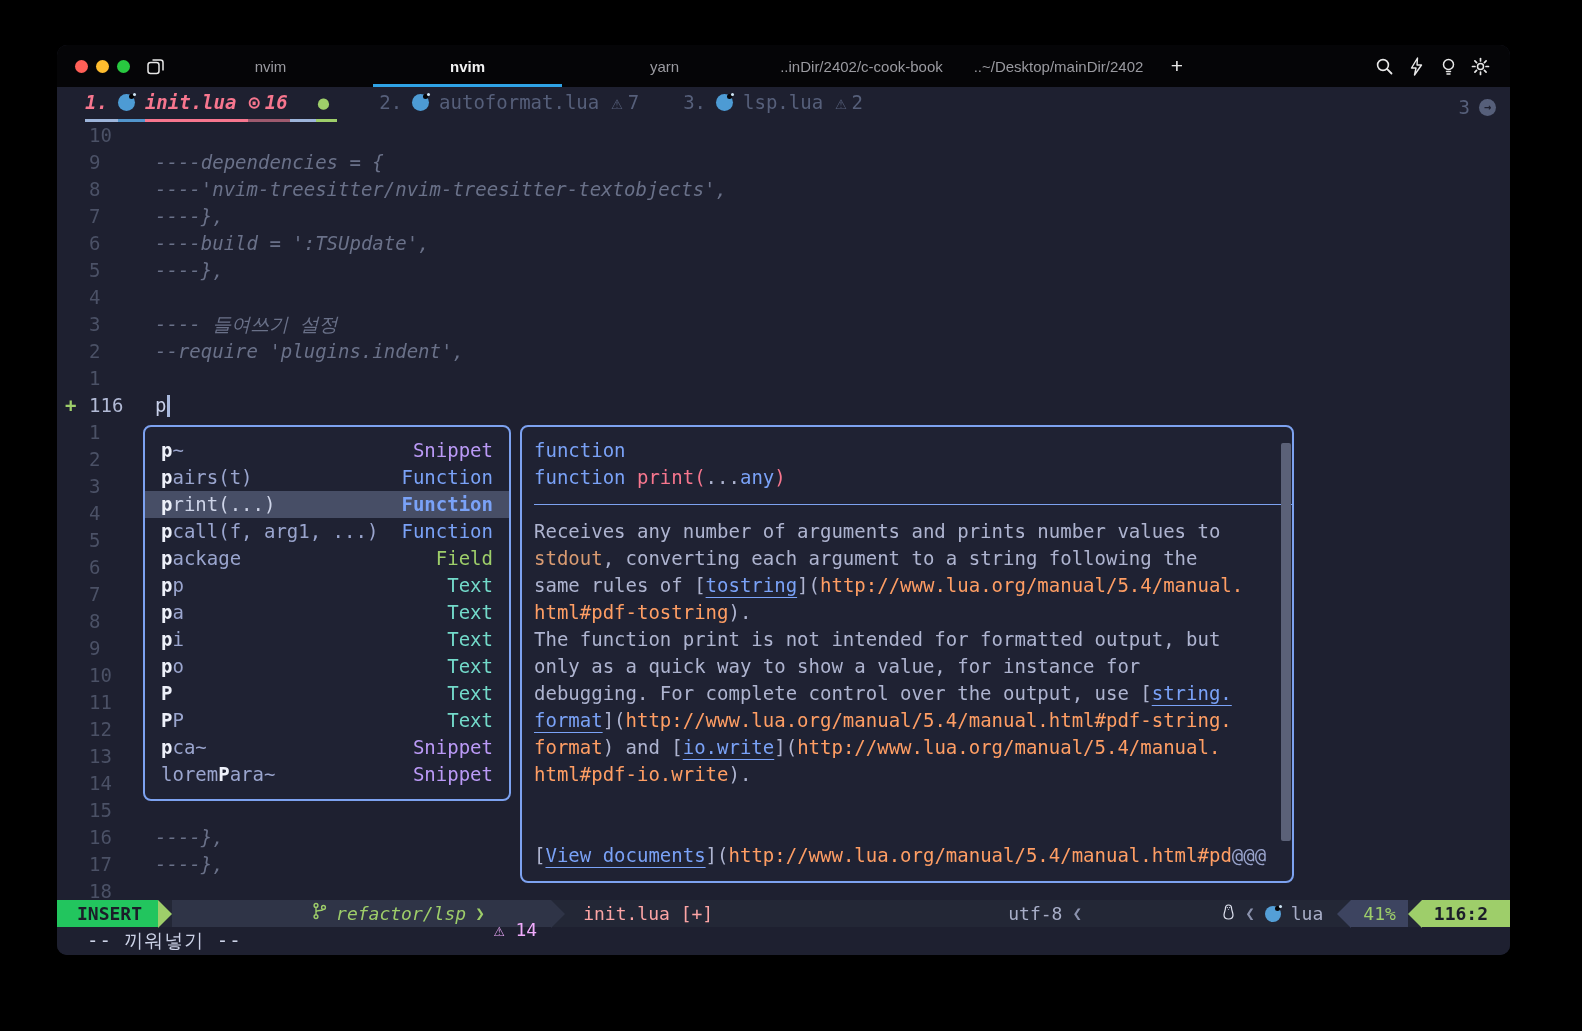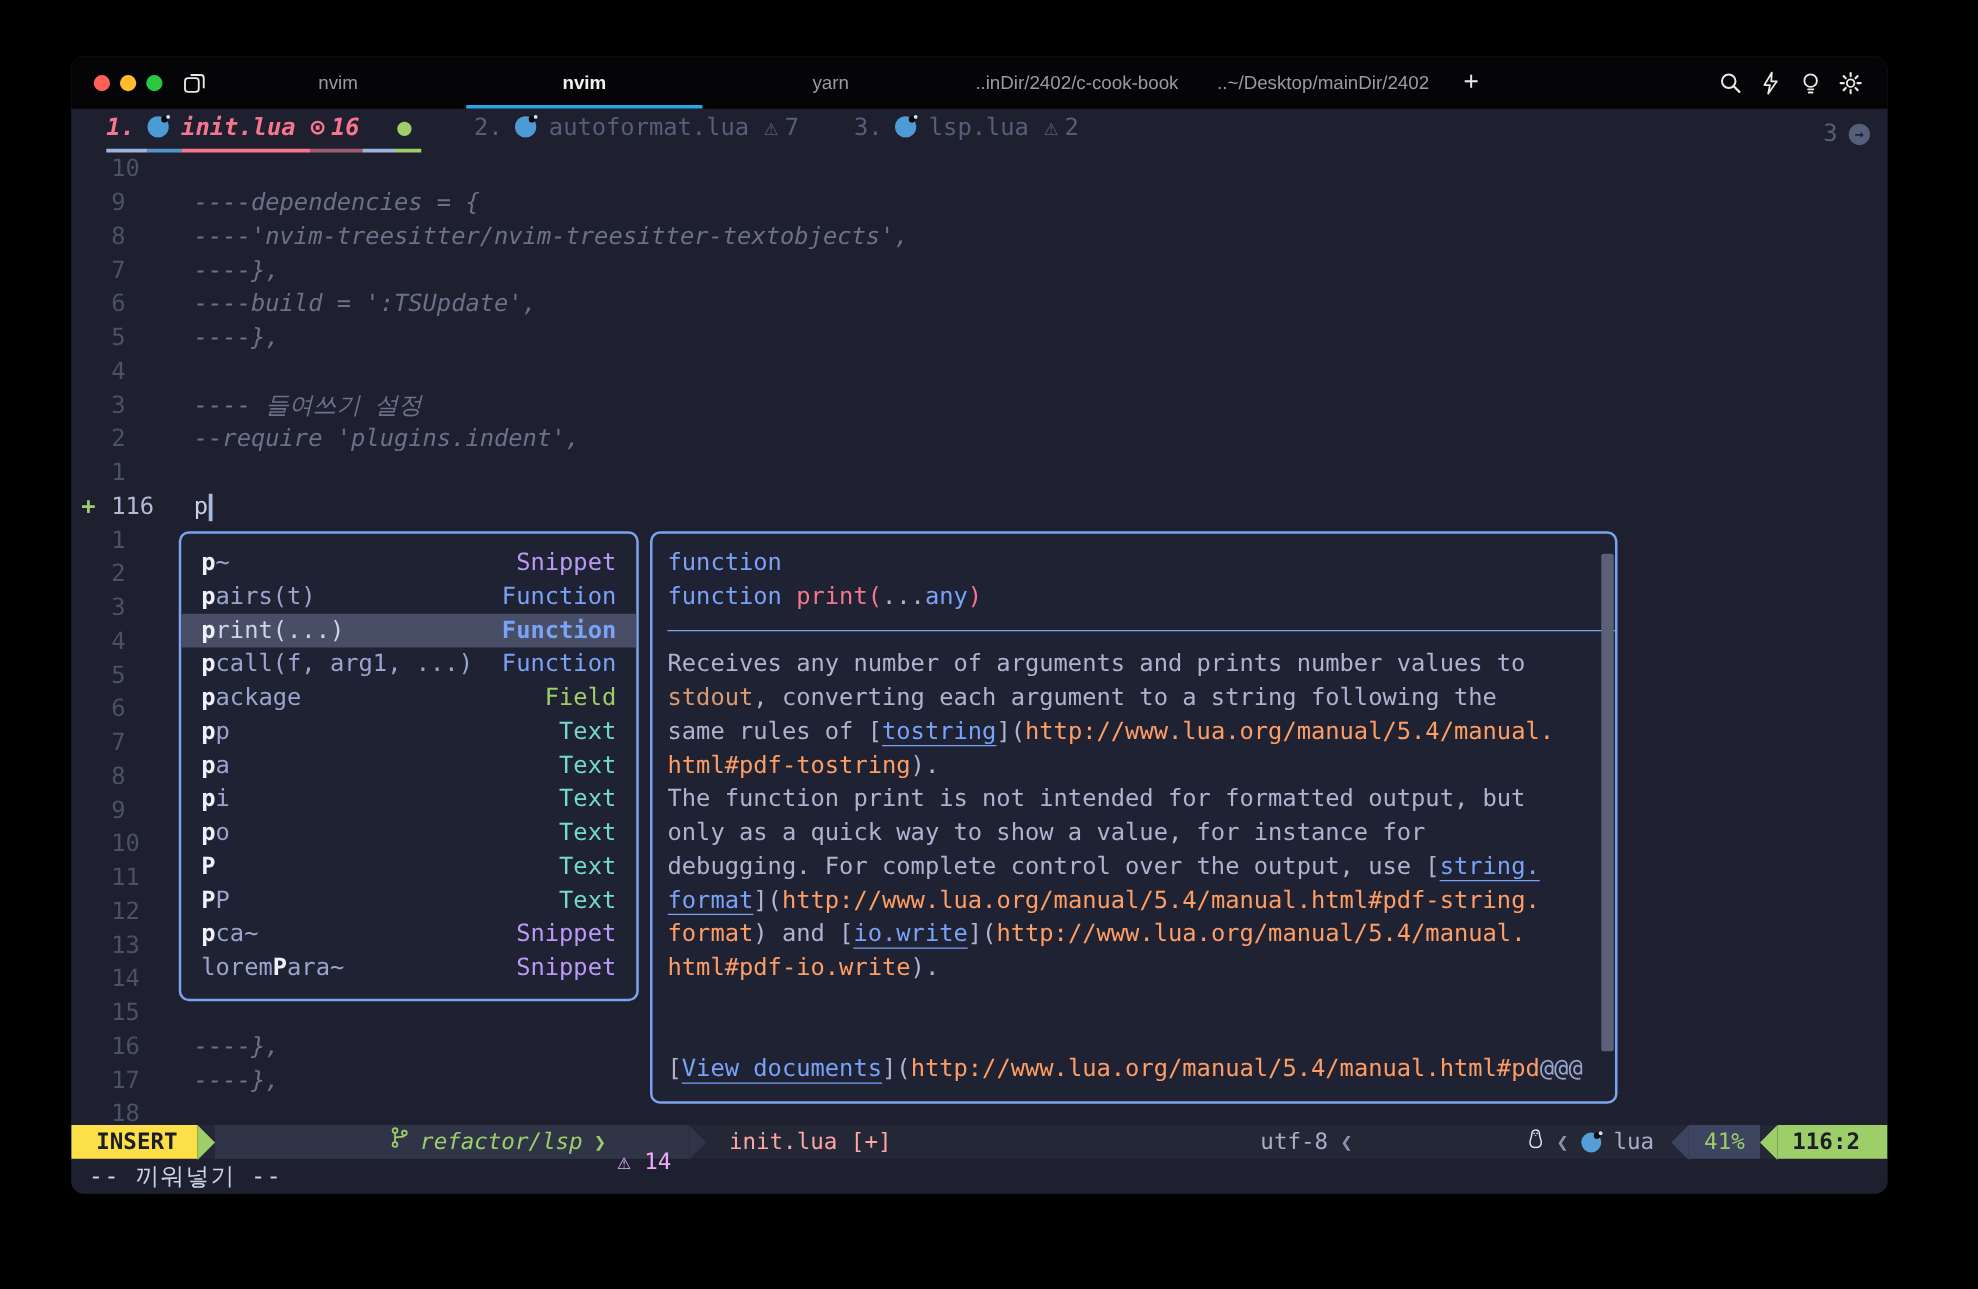--- a/index.html
+++ b/index.html
@@ -95,42 +95,42 @@
   .seg-orange{color:#d99b72;}
   .seg-link{color:#7aa2f7;text-decoration:underline;text-underline-offset:5px;cursor:pointer;}
   .seg-url{color:#ff9e64;}
   .seg-trunc{color:#9aa5ce;}
   .doc-scrollbar{position:absolute;right:1px;top:16px;width:10px;height:calc(100% - 56px);
                  background:#5b6178;border-radius:2px;cursor:pointer;}
 
   
   .statusline{height:27px;flex:0 0 27px;display:flex;align-items:stretch;background:#232736;
               font-size:18px;line-height:27px;white-space:pre;}
-  .sl-mode{background:#fde047;color:#1b1d29;font-weight:bold;padding:0 16px 0 20px;}
+  .sl-mode{background:#22c55e;color:#1b1d29;font-weight:bold;padding:0 16px 0 20px;}
   .arr-r{width:0;height:0;border-top:14px solid transparent;border-bottom:14px solid transparent;}
   .arr-r.a{border-left:14px solid #9ece6a;}
   .arr-r.b{border-left:14px solid #2f3447;}
   .sl-b{background:#2f3447;display:flex;align-items:center;padding:0 14px 0 10px;gap:9px;}
   .sl-branch{color:#9ece6a;font-style:italic;}
   .sl-sep{color:#9ece6a;font-size:16px;}
   .sl-warn{color:#f0abfc;margin-top:32px;}
   .sl-file{color:#fca5a5;padding:0 18px;display:flex;align-items:center;}
   .sl-spacer{flex:1;}
   .sl-rightc{display:flex;align-items:center;gap:10px;color:#a8aec8;padding-right:14px;}
   .sl-chev{color:#8b92ad;font-size:16px;}
   .arr-l{width:0;height:0;border-top:14px solid transparent;border-bottom:14px solid transparent;}
   .arr-l.b{border-right:14px solid #3d4460;}
   .arr-l.a{border-right:14px solid #9ece6a;}
   .sl-scroll{background:#3d4460;color:#9ece6a;padding:0 12px;display:flex;align-items:center;}
   .sl-pos{background:#9ece6a;color:#1b1d29;font-weight:bold;padding:0 22px 0 12px;display:flex;align-items:center;}
   .sl-moon{width:16px;height:16px;}
 
   
   .cmdline{height:28px;flex:0 0 28px;display:flex;align-items:center;padding-left:14px;
-           color:#cdd3e8;font-size:19px;letter-spacing:1px;}
+           color:#cdd3e8;font-size:19px;letter-spacing:1px;margin-left:16px;}
 </style>
 </head>
 <body>
 
 <div class="stage">
   <div class="window">
 
     <div class="tabbar">
       <div class="traffic">
         <span class="tl red"></span>

